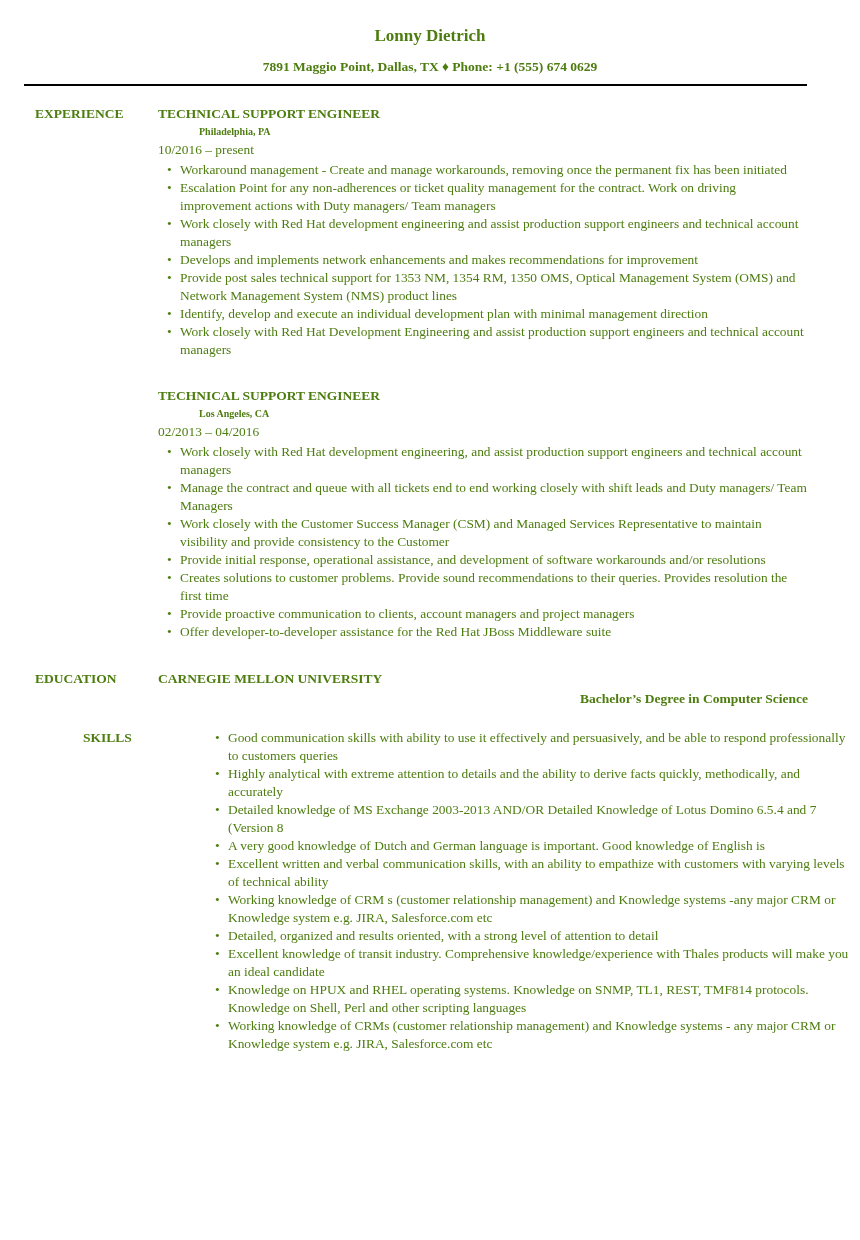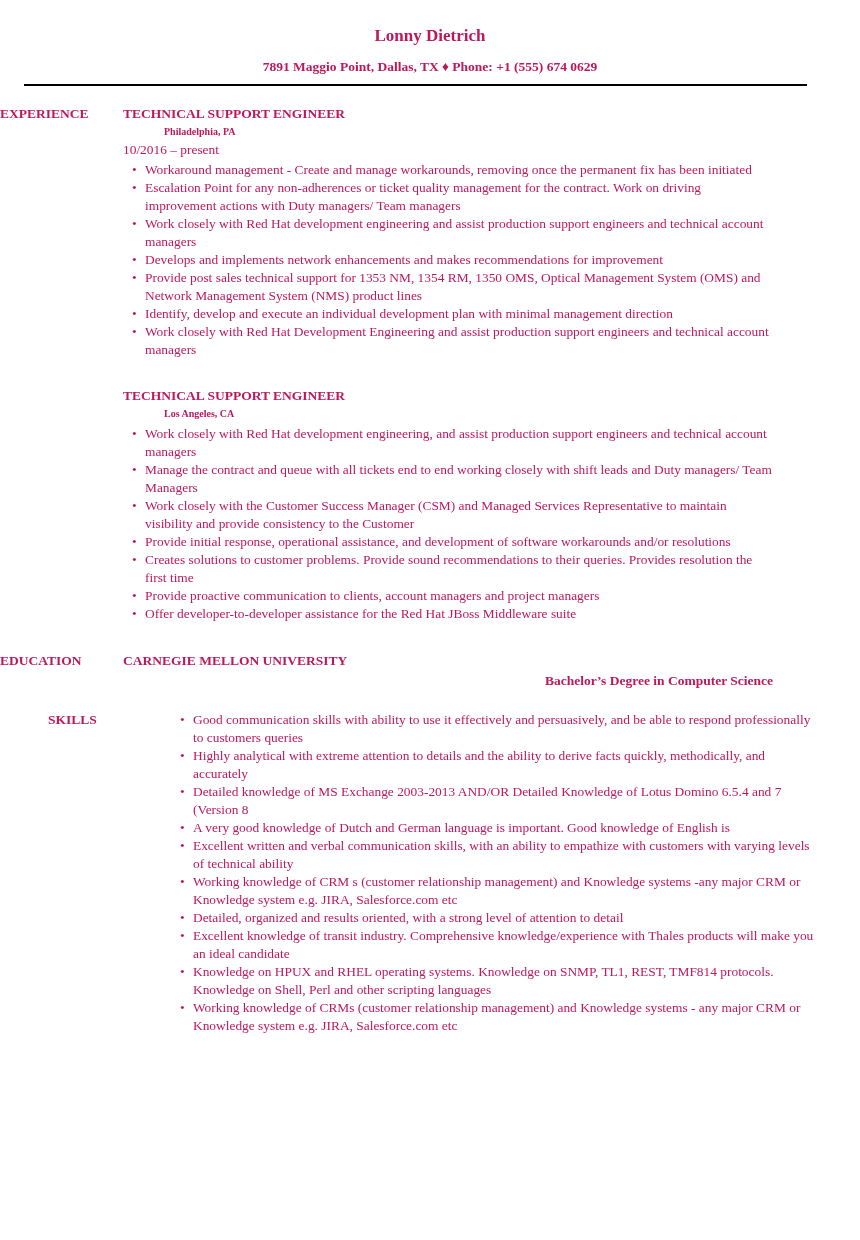--- a/index.html
+++ b/index.html
@@ -4,21 +4,21 @@
 <style>
   html, body {
     margin: 0;
     padding: 0;
     background: #ffffff;
   }
   .page {
     width: 860px;
     height: 1148px;
     background: #ffffff;
-    color: #be185d;
+    color: #4d7c0f;
     font-family: "Liberation Serif", serif;
     box-sizing: border-box;
     overflow: hidden;
   }
   
   .header {
     text-align: center;
     padding-top: 26px;
   }
   .name {
@@ -35,20 +35,21 @@
   }
   .rule {
     border: none;
     border-top: 2.5px solid #000000;
     margin: 9px 53px 0 24px;
     height: 0;
   }
   
   .section {
     display: flex;
+    padding-left: 35px;
   }
   .section-experience { margin-top: 19px; }
   .section-education  { margin-top: 29px; }
   .section-skills     { margin-top: 21px; margin-left: 48px; }
   .label-col {
     width: 123px;
     flex: none;
   }
   .section-label {
     font-size: 13.5px;
@@ -137,20 +138,21 @@
             <li>Develops and implements network enhancements and makes recommendations for improvement</li>
             <li>Provide post sales technical support for 1353 NM, 1354 RM, 1350 OMS, Optical Management System (OMS) and Network Management System (NMS) product lines</li>
             <li>Identify, develop and execute an individual development plan with minimal management direction</li>
             <li>Work closely with Red Hat Development Engineering and assist production support engineers and technical account managers</li>
           </ul>
       </div>
 
       <div class="job">
         <div class="job-title">TECHNICAL SUPPORT ENGINEER</div>
         <div class="job-location">Los Angeles, CA</div>
+        <div class="job-dates">02/2013 – 04/2016</div>
         <ul class="bullets">
 
         <li>Work closely with Red Hat development engineering, and assist production support engineers and technical account managers</li>
             <li>Manage the contract and queue with all tickets end to end working closely with shift leads and Duty managers/ Team Managers</li>
             <li>Work closely with the Customer Success Manager (CSM) and Managed Services Representative to maintain visibility and provide consistency to the Customer</li>
             <li>Provide initial response, operational assistance, and development of software workarounds and/or resolutions</li>
             <li>Creates solutions to customer problems. Provide sound recommendations to their queries. Provides resolution the first time</li>
             <li>Provide proactive communication to clients, account managers and project managers</li>
             <li>Offer developer-to-developer assistance for the Red Hat JBoss Middleware suite</li>
           </ul>

